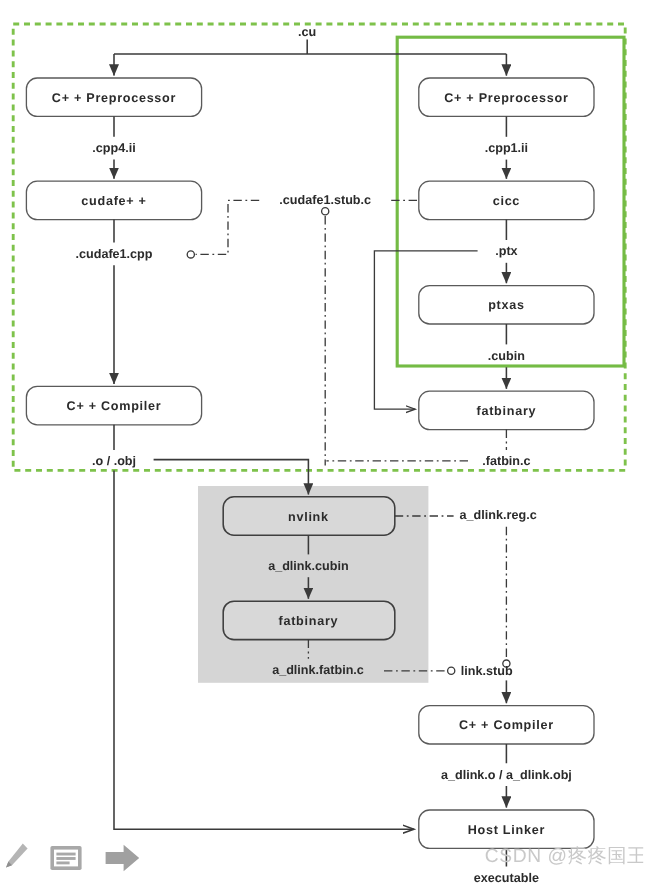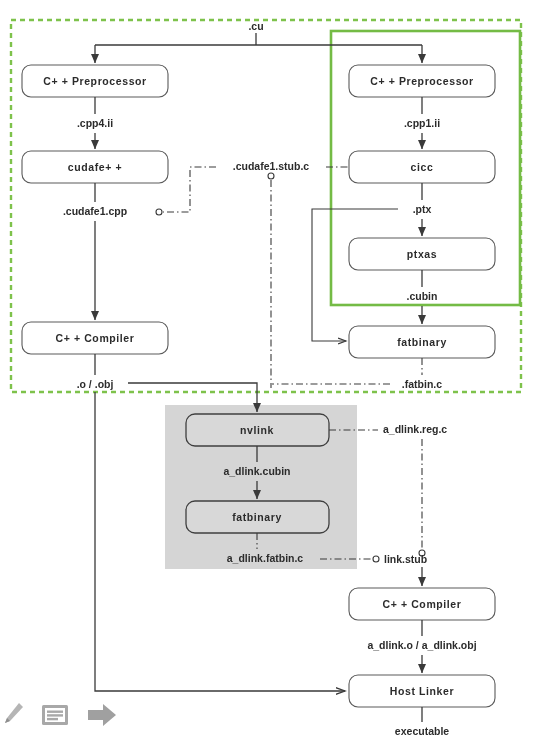--- a/index.html
+++ b/index.html
@@ -218,20 +218,21 @@
     <text class="edge-label" x="422" y="646">a_dlink.o / a_dlink.obj</text>
     <path class="flow" d="M422,655 L422,673" marker-end="url(#arrowhead)"></path>
 
     <rect class="nodebox" x="349" y="675" width="146" height="32" rx="9" ry="9"></rect>
     <text class="node-label" x="422" y="692">Host Linker</text>
 
     <path class="flow" d="M422,707 L422,722"></path>
     <text class="edge-label" x="422" y="732">executable</text>
   </svg>
 
+  <div class="watermark">CSDN @疼疼国王</div>
 
   <div class="toolbar">
     <span>
       <svg class="tool-ico" width="22" height="26" viewBox="0 0 22 26" aria-hidden="true">
         <path d="M17,1 L21,5 L8,19 L3,21 L5,16 Z" fill="#b5b5b5"></path>
         <path d="M3,21 L5,16 L8,19 Z" fill="#8f8f8f"></path>
       </svg>
     </span>
     <span>
       <svg class="tool-ico" width="30" height="26" viewBox="0 0 30 26" aria-hidden="true">

